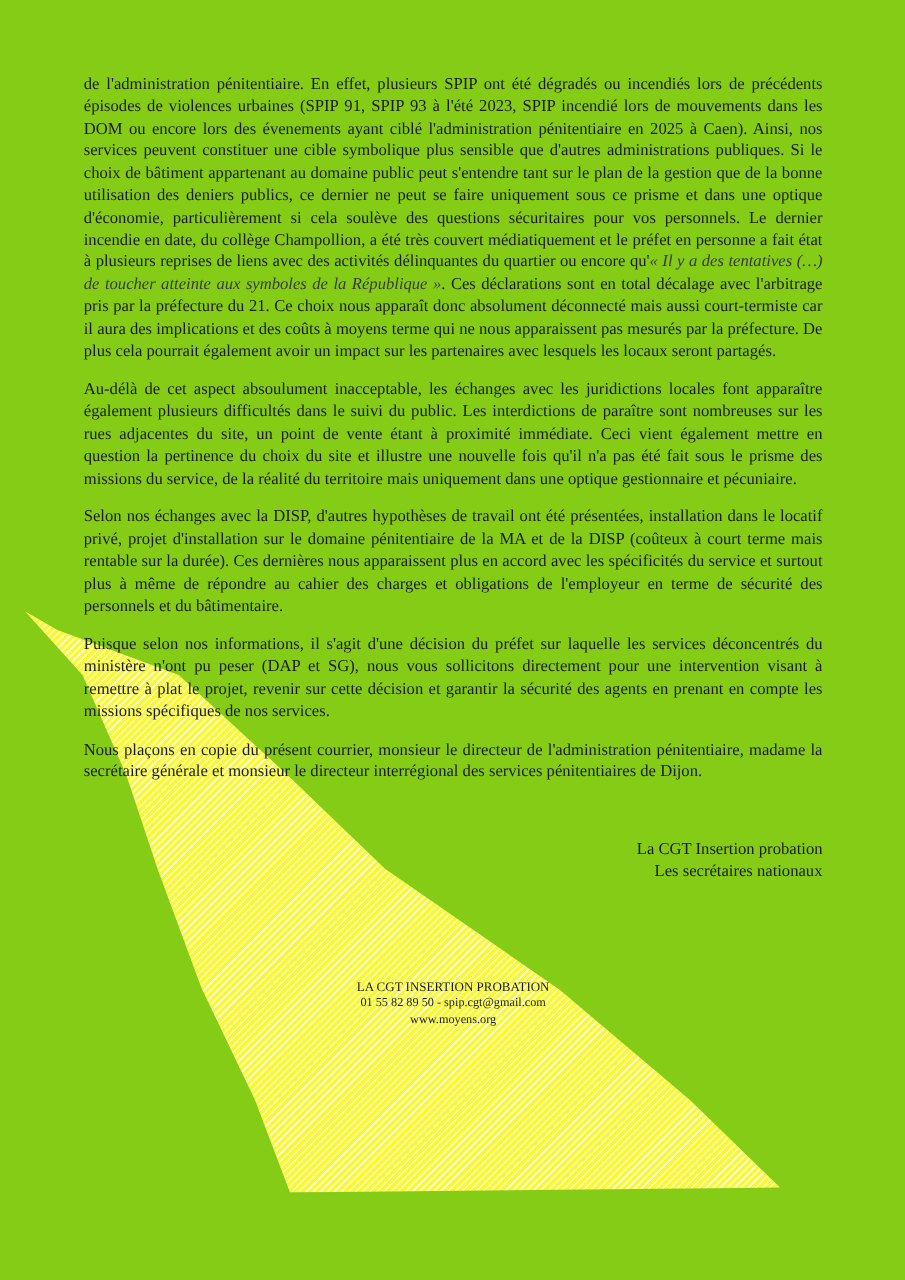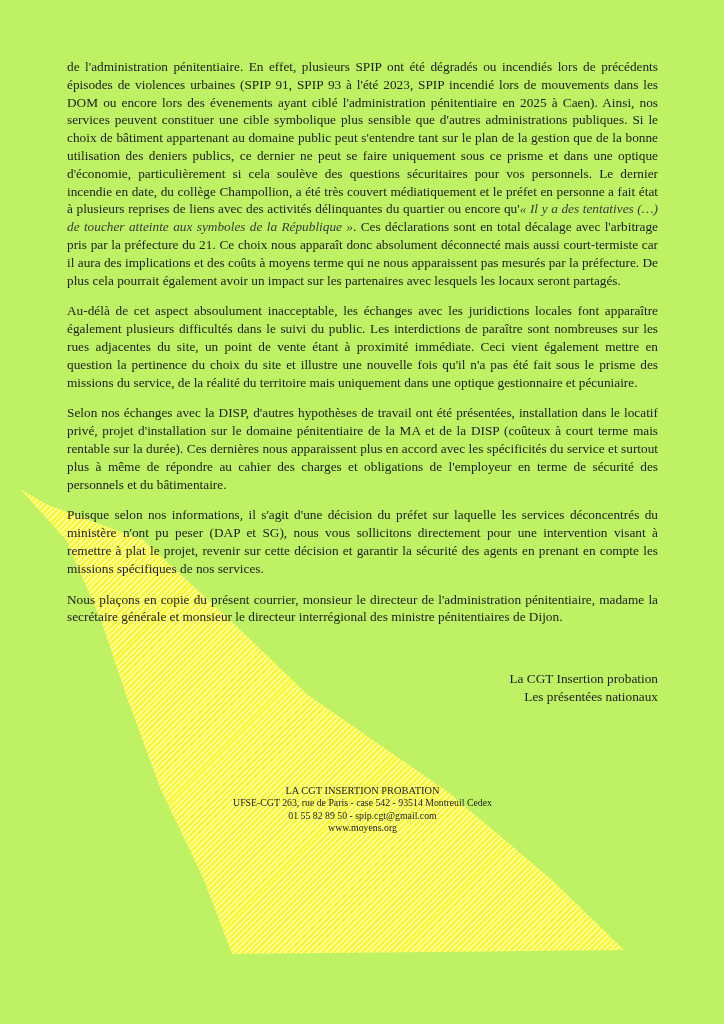--- a/index.html
+++ b/index.html
@@ -1,19 +1,19 @@
 <!DOCTYPE html>
 <html style="--hl-strong: #f8f73a; --hl-pale: #fdfdb5; --body-text: #1c1c1c; --quote-text: #3a3a3a;"><head>
 <meta charset="utf-8">
 <style>
   html,body{margin:0;padding:0;background:#ffffff;}
   .page{
     position:relative;
     width:724px;height:1024px;
-    background:#bef264;
+    background:#84cc16;
     overflow:hidden;
     font-family:"Liberation Serif", serif;
     color:var(--body-text,#1c1c1c);
   }
   
   .beam{
     position:absolute;left:0;top:0;width:724px;height:1024px;
     background:repeating-linear-gradient(
       135deg,
       var(--hl-strong,#f8f73a) 0px,
@@ -58,28 +58,27 @@
 <body>
 
 <div class="page">
   <div class="beam"></div>
   <div class="content">
     <div id="paragraphs">
         <p><span>de l'administration pénitentiaire. En effet, plusieurs SPIP ont été dégradés ou incendiés lors de précédents épisodes de violences urbaines (SPIP 91, SPIP 93 à l'été 2023, SPIP incendié lors de mouvements dans les DOM ou encore lors des évenements ayant ciblé l'administration pénitentiaire en 2025 à Caen). Ainsi, nos services peuvent constituer une cible symbolique plus sensible que d'autres administrations publiques. Si le choix de bâtiment appartenant au domaine public peut s'entendre tant sur le plan de la gestion que de la bonne utilisation des deniers publics, ce dernier ne peut se faire uniquement sous ce prisme et dans une optique d'économie, particulièrement si cela soulève des questions sécuritaires pour vos personnels.  Le dernier incendie en date, du collège Champollion, a été très couvert médiatiquement et le préfet en personne a fait état à plusieurs reprises de liens avec des activités délinquantes du quartier ou encore qu'</span><span class="quote">« Il y a des tentatives (…) de toucher atteinte aux symboles de la République »</span><span>. Ces déclarations sont en total décalage avec l'arbitrage pris par la préfecture du 21. Ce choix nous apparaît donc absolument déconnecté mais aussi court-termiste car il aura des implications et des coûts à moyens terme qui ne nous apparaissent pas mesurés par la préfecture. De plus cela pourrait également avoir un impact sur les partenaires avec lesquels les locaux seront partagés.</span></p>
         <p><span>Au-délà de cet aspect absoulument inacceptable, les échanges avec les juridictions locales font apparaître également plusieurs difficultés dans le suivi du public. Les interdictions de paraître sont nombreuses sur les rues adjacentes du site, un point de vente étant à proximité immédiate. Ceci vient également mettre en question la pertinence du choix du site et illustre une nouvelle fois qu'il n'a pas été fait sous le prisme des missions du service, de la réalité du territoire mais uniquement dans une optique gestionnaire et pécuniaire.</span></p>
         <p><span>Selon nos échanges avec la DISP, d'autres hypothèses de travail ont été présentées, installation dans le locatif privé, projet d'installation sur le domaine pénitentiaire de la MA et de la DISP (coûteux à court terme mais rentable sur la durée). Ces dernières nous apparaissent plus en accord avec les spécificités du service et surtout plus à même de répondre au cahier des charges et obligations de l'employeur en terme de sécurité des personnels et du bâtimentaire.</span></p>
         <p><span>Puisque selon nos informations, il s'agit d'une décision du préfet sur laquelle les services déconcentrés du ministère n'ont pu peser (DAP et SG), nous vous sollicitons directement pour une intervention visant à remettre à plat le projet, revenir sur cette décision et garantir la sécurité des agents en prenant en compte les missions spécifiques de nos services.</span></p>
-        <p><span>Nous plaçons en copie du présent courrier, monsieur le directeur de l'administration pénitentiaire, madame la secrétaire générale et monsieur le directeur interrégional des ministre pénitentiaires de Dijon.</span></p>
+        <p><span>Nous plaçons en copie du présent courrier, monsieur le directeur de l'administration pénitentiaire, madame la secrétaire générale et monsieur le directeur interrégional des services pénitentiaires de Dijon.</span></p>
       </div>
 
     <div class="signature">
       <div>La CGT Insertion probation</div>
-      <div>Les présentées nationaux</div>
+      <div>Les secrétaires nationaux</div>
     </div>
 
     <div class="footer">
       <div class="f1">LA CGT INSERTION PROBATION</div>
-      <div class="f2">UFSE-CGT 263, rue de Paris - case 542 - 93514 Montreuil Cedex</div>
       <div class="f2">01 55 82 89 50 -  spip.cgt@gmail.com</div>
       <div class="f2">www.moyens.org</div>
     </div>
   </div>
 </div>
 
 </body></html>

